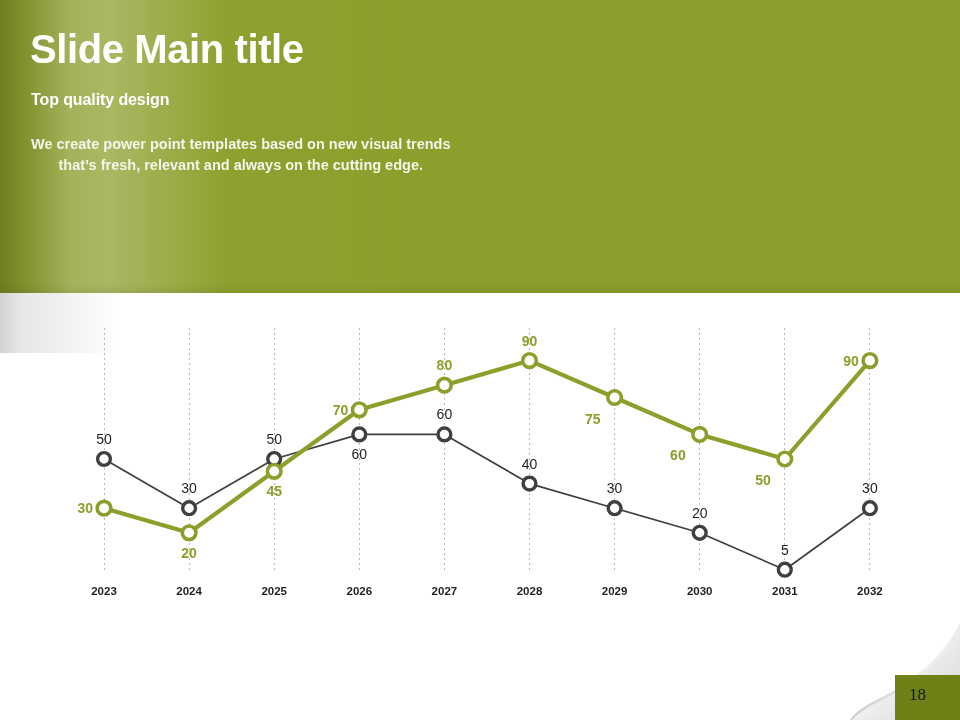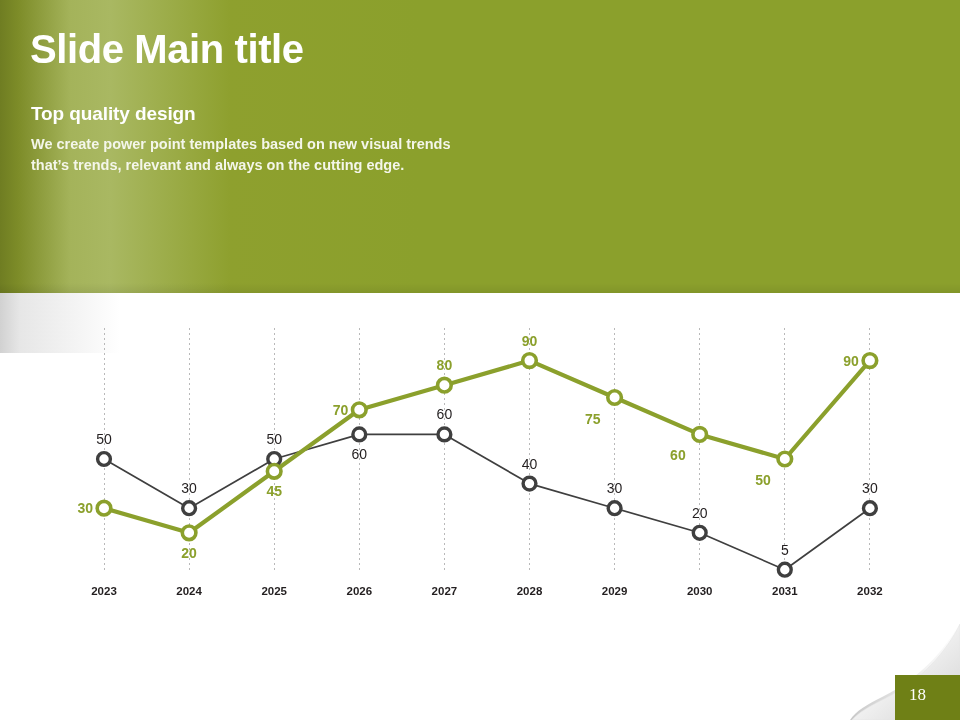--- a/index.html
+++ b/index.html
@@ -28,20 +28,21 @@
     height: 293px;
     background:
       linear-gradient(to right,
         #6f7d22 0px,
         #7d8c28 18px,
         #a4b35a 70px,
         #a9b862 110px,
         #8ea02e 230px,
         #8ba02c 420px,
         #8ba02c 960px);
+    text-align: center;
   }
   .header-band::after {
     content: "";
     position: absolute;
     left: 0;
     right: 0;
     bottom: 0;
     height: 10px;
     background: linear-gradient(to bottom, rgba(255,255,255,0) 0%, rgba(0,0,0,0.07) 100%);
     pointer-events: none;
@@ -54,22 +55,22 @@
     font-size: 40px;
     font-weight: bold;
     color: #ffffff;
     letter-spacing: -0.4px;
     line-height: 1.05;
     white-space: nowrap;
   }
   .slide-subtitle {
     position: absolute;
     left: 31px;
-    top: 103px;
-    font-size: 19px;
+    top: 91px;
+    font-size: 16px;
     font-weight: bold;
     color: #ffffff;
     letter-spacing: -0.1px;
     white-space: nowrap;
   }
   .slide-body {
     position: absolute;
     left: 31px;
     top: 134px;
     font-size: 14.5px;
@@ -137,35 +138,35 @@
     width: 65px;
     height: 45px;
     background: #6f8016;
     overflow: hidden;
   }
   .page-badge span {
     position: absolute;
     left: 14px;
     top: 10px;
     font-size: 17px;
-    color: #ffffff;
+    color: #0f172a;
     font-family: "Liberation Serif", serif;
   }
 </style>
 </head>
 <body>
 
 <div class="slide">
 
   <div class="header-band">
     <div class="slide-title">Slide Main title</div>
     <div class="slide-subtitle">Top quality design</div>
     <div class="slide-body">
       <div>We create power point templates based on new visual trends</div>
-      <div>that’s trends, relevant and always on the cutting edge.</div>
+      <div>that’s fresh, relevant and always on the cutting edge.</div>
     </div>
   </div>
 
   <div class="left-fade"></div>
 
   <div class="chart-area">
     <svg class="chart-svg" width="960" height="330" viewBox="0 0 960 330">
       <g id="gridlines">
           <line x1="104" y1="35" x2="104" y2="280" stroke="#b9b9b9" stroke-width="1" stroke-dasharray="2 3" shape-rendering="crispEdges"></line>
           <line x1="189.1" y1="35" x2="189.1" y2="280" stroke="#b9b9b9" stroke-width="1" stroke-dasharray="2 3" shape-rendering="crispEdges"></line>

